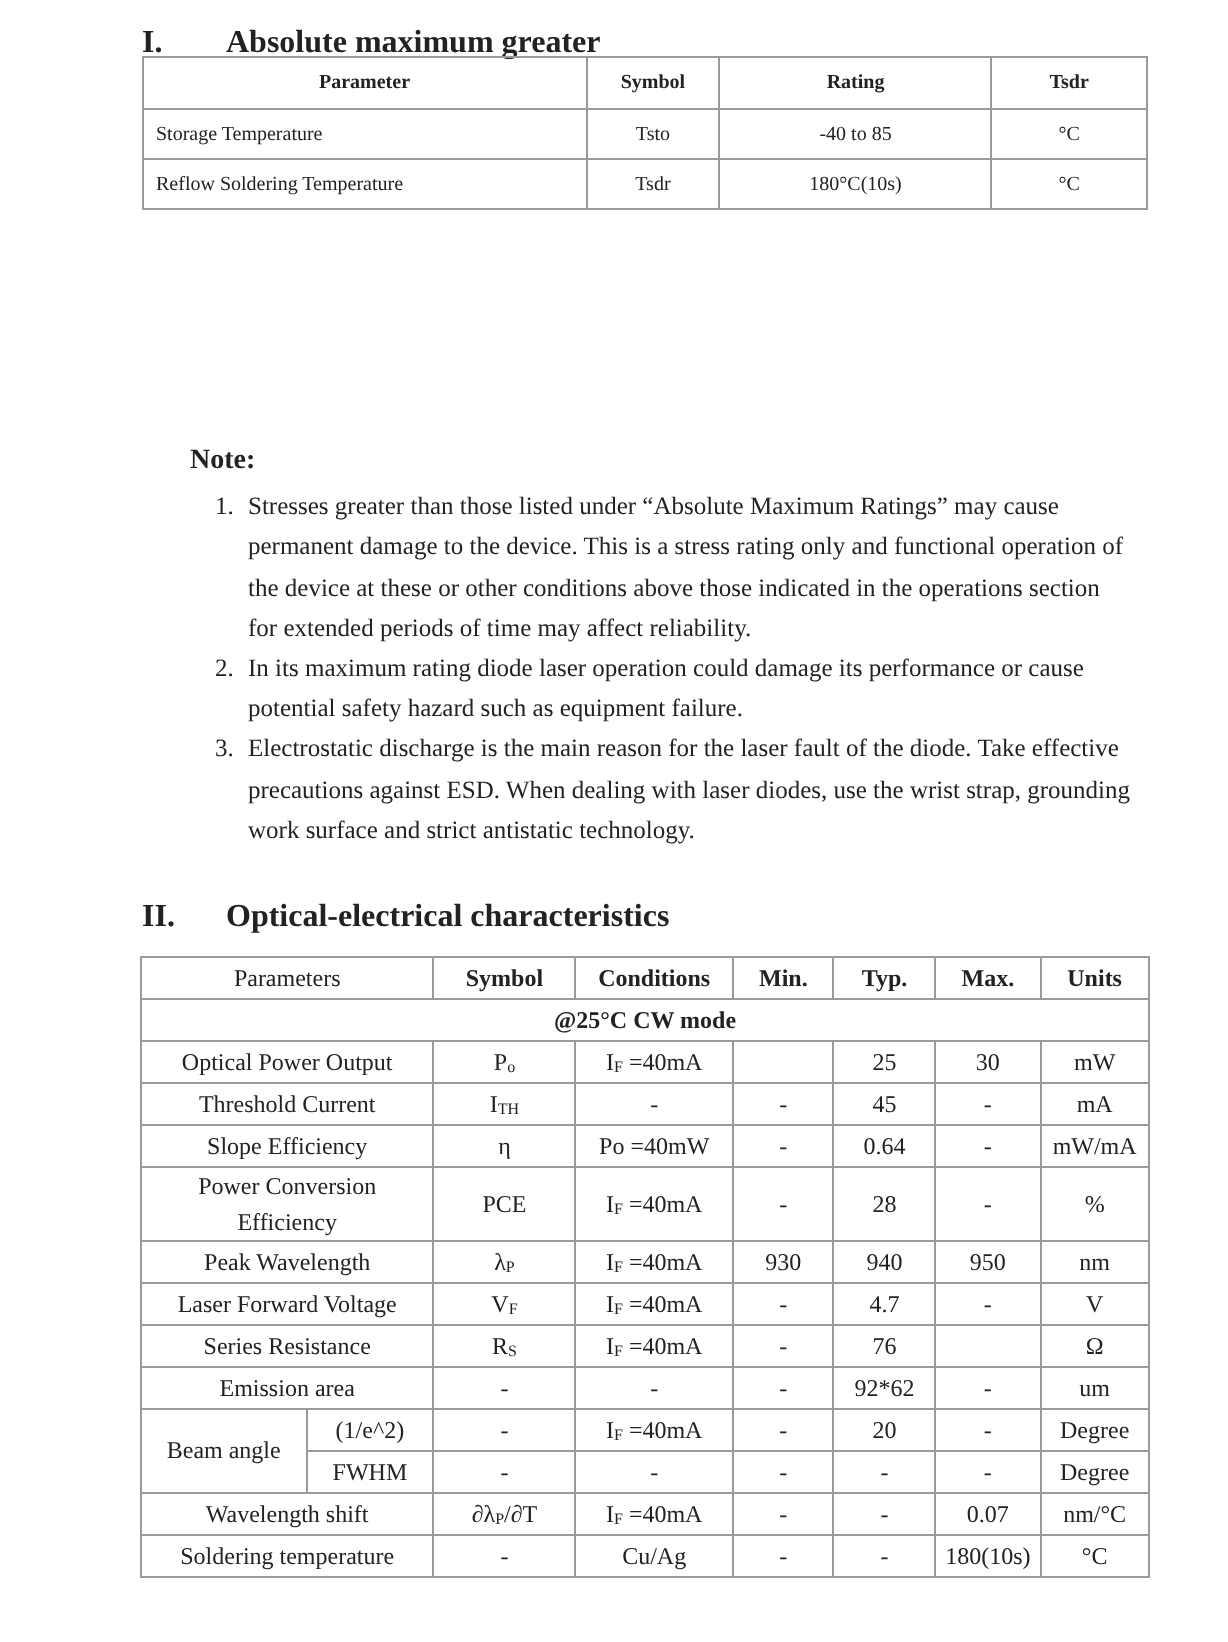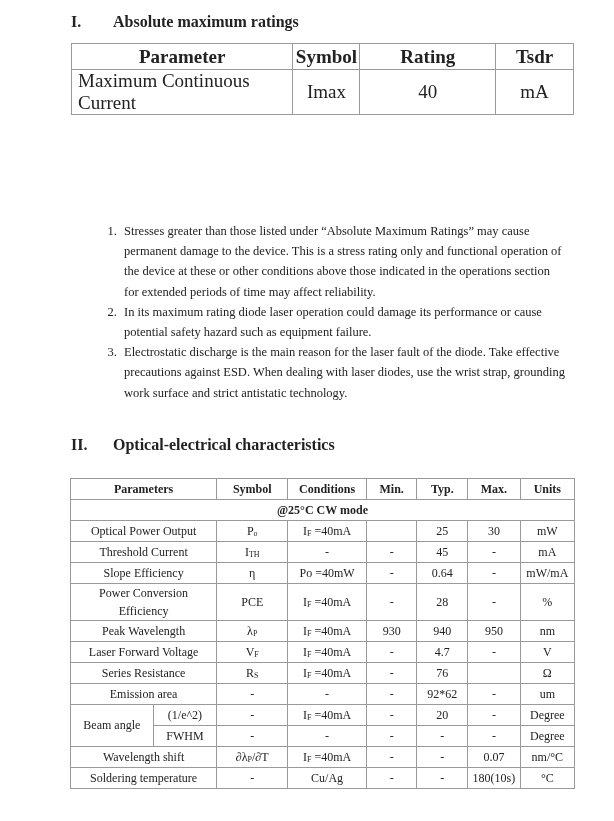--- a/index.html
+++ b/index.html
@@ -7,77 +7,84 @@
     width: 614px; height: 821px; position: relative; overflow: hidden;
     font-family: "Liberation Serif", "DejaVu Serif", serif;
     color: #222;
   }
   .section-title {
     position: absolute; left: 71px;
     font-weight: bold; font-size: 16px; color: #222;
   }
   .section-title .num { display: inline-block; width: 42px; }
   #sec1-title { top: 13px; }
-  #sec2-title { top: 436px; }
+  #sec2-title { top: 450px; }
 
   table { border-collapse: collapse; position: absolute; }
   td, th { border: 1px solid #9a9a9a; padding: 0; }
 
-  #t1 { left: 71px; top: 43px; width: 503px; font-size: 19px; }
+  #t1 { left: 71px; top: 28px; width: 503px; font-size: 10px; }
   #t1 th { height: 25px; font-weight: bold; text-align: center; }
   #t1 td { height: 24px; text-align: center; }
   #t1 td.param { text-align: left; padding-left: 6px; }
 
   .note {
     position: absolute; left: 95px; top: 221px; width: 470px;
     font-size: 12.5px; line-height: 20.2px;
   }
   .note-head { font-weight: bold; font-size: 14px; margin-bottom: 2px; }
   .note ol { margin: 0; padding-left: 25px; }
   .note li { padding-left: 4px; }
 
   #t2 { left: 70px; top: 478px; width: 505px; font-size: 12px; }
   #t2 th { height: 20px; font-weight: bold; text-align: center; }
-  #t2 th.light { font-weight: bold; }
+  #t2 th.light { font-weight: normal; }
   #t2 td { height: 20px; text-align: center; }
   #t2 td.cond-row { font-weight: bold; height: 20px; margin-left: 16px; }
   #t2 td.tall { height: 36px; line-height: 18px; }
   sub { font-size: 8px; vertical-align: -1px; }
 </style>
 </head>
 <body>
 
 <div class="section-title" id="sec1-title">
-  <span class="num">I.</span><span>Absolute maximum ratings</span>
+  <span class="num">I.</span><span>Absolute maximum greater</span>
 </div>
 
 <table id="t1">
   <colgroup>
       <col style="width:222px">
       <col style="width:67px">
       <col style="width:136px">
       <col style="width:78px">
     </colgroup>
   <tbody>
       <tr>
     <th>Parameter</th>
     <th>Symbol</th>
     <th>Rating</th>
     <th>Tsdr</th>
   </tr>
   <tr>
-    <td class="param">Maximum Continuous Current</td>
-    <td>Imax</td>
-    <td>40</td>
-    <td>mA</td>
+    <td class="param">Storage Temperature</td>
+    <td>Tsto</td>
+    <td>-40 to 85</td>
+    <td>°C</td>
+  </tr>
+  <tr>
+    <td class="param">Reflow Soldering Temperature</td>
+    <td>Tsdr</td>
+    <td>180°C(10s)</td>
+    <td>°C</td>
   </tr>
 </tbody>
   </table>
 
 <div class="note">
+  <div class="note-head">Note:</div>
   <ol>
     <li>Stresses greater than those listed under “Absolute Maximum Ratings” may cause permanent damage to the device. This is a stress rating only and functional operation of the device at these or other conditions above those indicated in the operations section for extended periods of time may affect reliability.</li>
     <li>In its maximum rating diode laser operation could damage its performance or cause potential safety hazard such as equipment failure.</li>
     <li>Electrostatic discharge is the main reason for the laser fault of the diode. Take effective precautions against ESD. When dealing with laser diodes, use the wrist strap, grounding work surface and strict antistatic technology.</li>
   </ol>
 </div>
 
 <div class="section-title" id="sec2-title">
   <span class="num">II.</span><span>Optical-electrical characteristics</span>
 </div>

